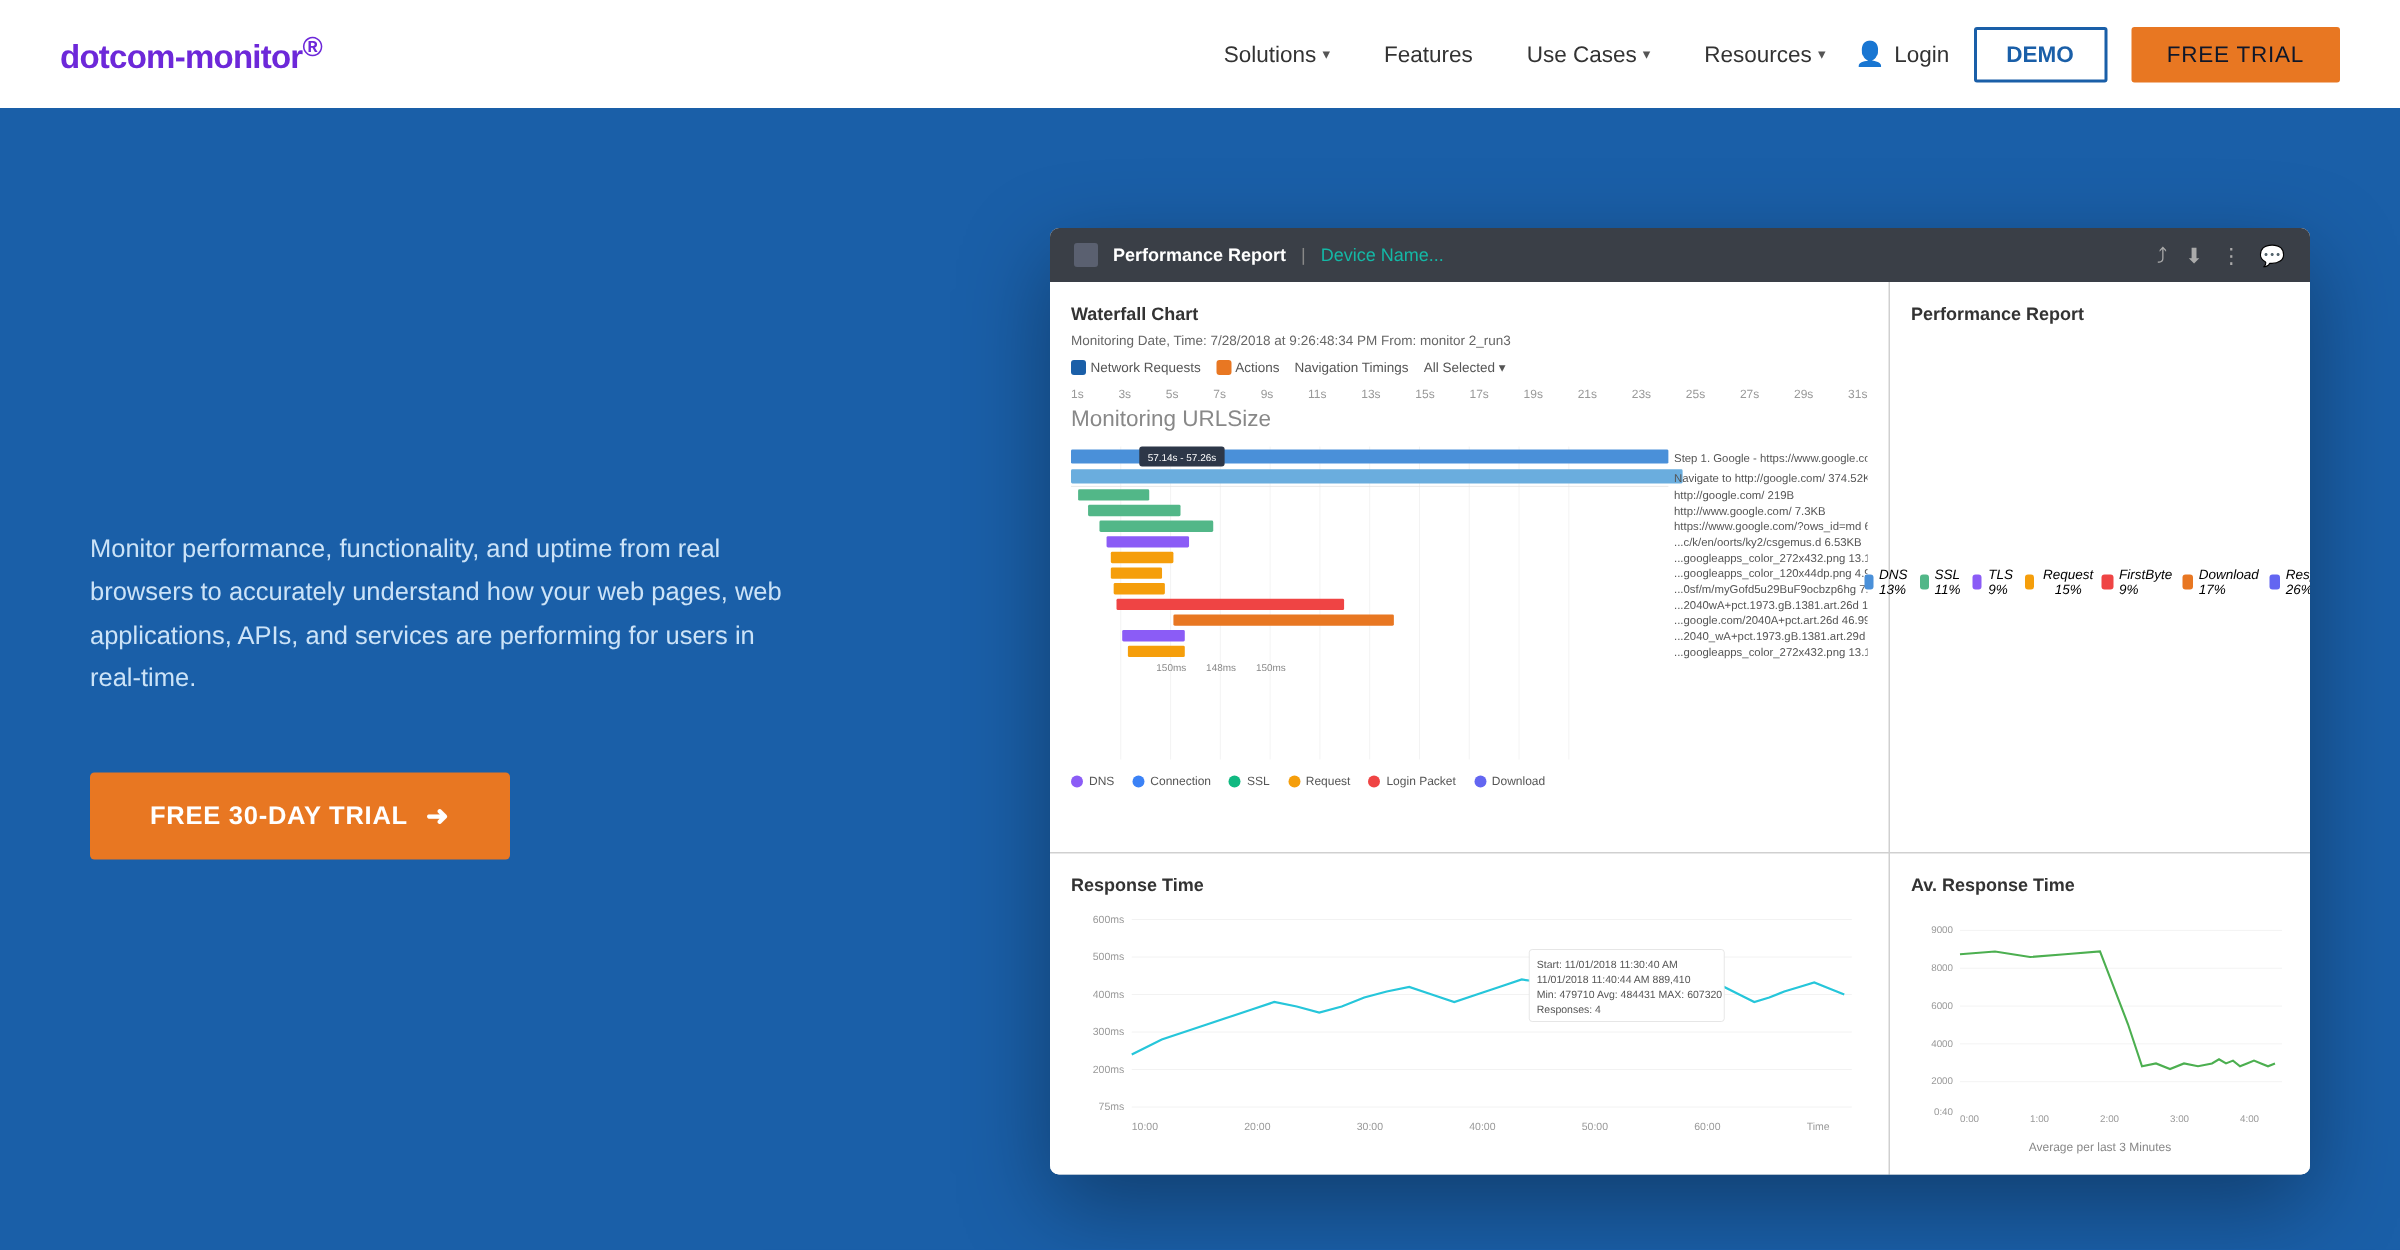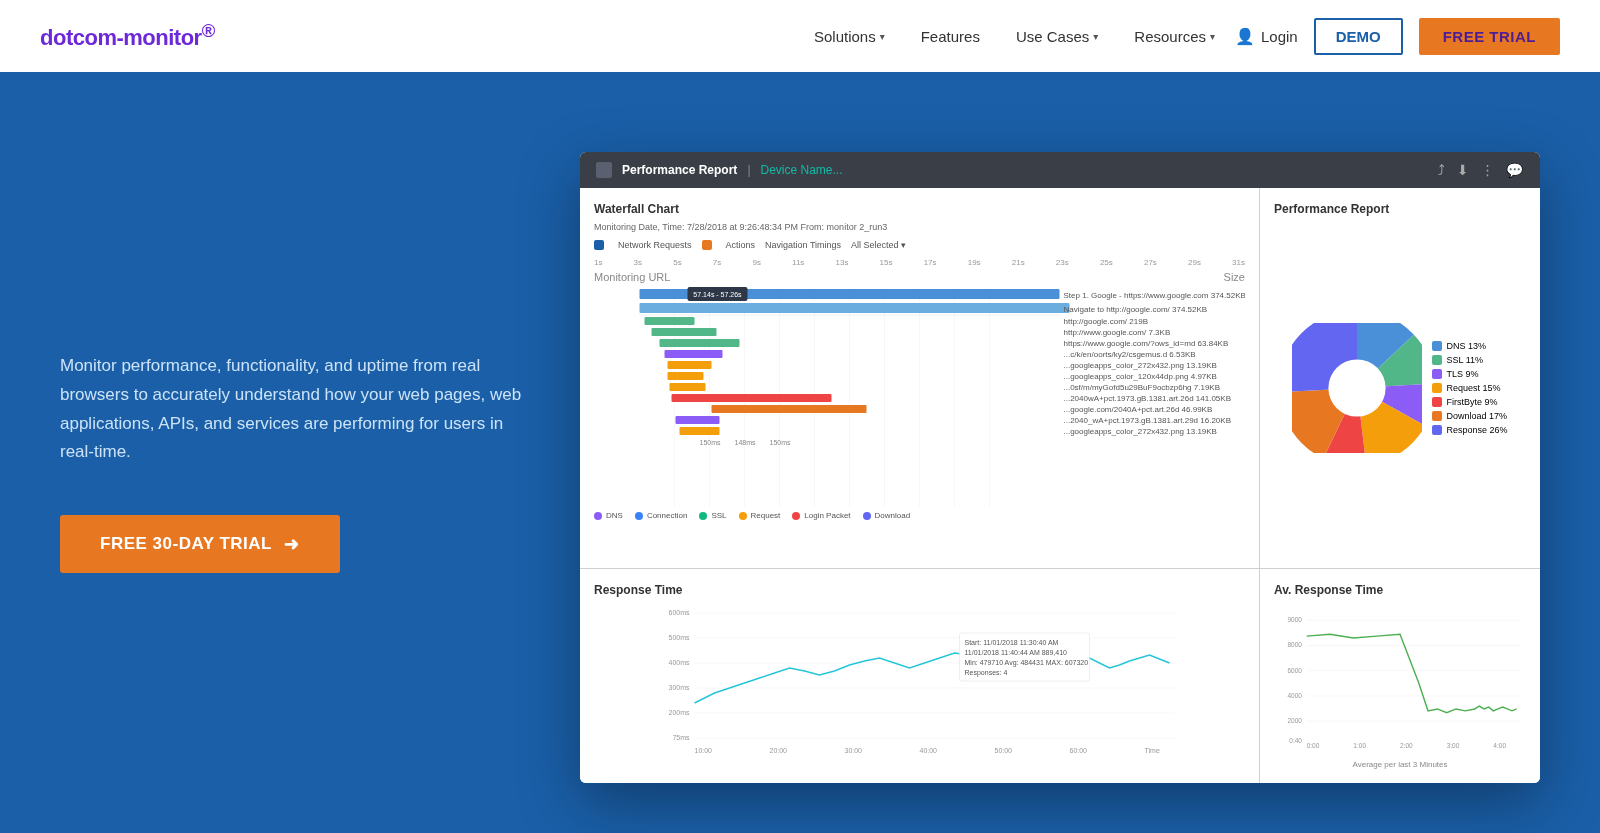--- a/index.html
+++ b/index.html
@@ -59,24 +59,24 @@
       color: #1a5fa8;
       background: #fff;
       padding: 8px 20px;
       font-size: 15px;
       font-weight: 600;
       cursor: pointer;
       border-radius: 2px;
     }
     .nav-free-trial {
       background: #e87722;
-      color: #4c1d95;
+      color: #0f172a;
       padding: 10px 24px;
       font-size: 15px;
-      font-weight: 700;
+      font-weight: 400;
       cursor: pointer;
       border: none;
       border-radius: 2px;
       letter-spacing: 0.5px;
     }
 
     
     .hero {
       background: #1a5fa8;
       display: flex;
@@ -127,21 +127,21 @@
     .hero-dashboard {
       flex: 1;
       display: flex;
       justify-content: flex-end;
       align-items: flex-start;
       padding-top: 10px;
     }
     .dashboard-window {
       background: #fff;
       border-radius: 6px;
-      width: 960px;
+      width: 840px;
       box-shadow: 0 20px 60px rgba(0,0,0,0.35);
       overflow: hidden;
     }
     .dashboard-titlebar {
       background: #3a3f47;
       height: 36px;
       display: flex;
       align-items: center;
       padding: 0 16px;
       gap: 10px;
@@ -207,21 +207,21 @@
       display: flex;
       align-items: center;
       gap: 10px;
       margin-bottom: 8px;
       font-size: 9px;
       color: #555;
     }
     .wf-filter-item {
       display: flex;
       align-items: flex-start;
-      gap: 14px;
+      gap: 3px;
     }
     .checkbox-blue { width: 10px; height: 10px; background: #1a5fa8; border-radius: 2px; }
     .checkbox-orange { width: 10px; height: 10px; background: #e87722; border-radius: 2px; }
     .wf-time-axis {
       display: flex;
       justify-content: space-between;
       font-size: 8px;
       color: #999;
       margin-bottom: 4px;
     }
@@ -255,23 +255,23 @@
     }
     .pie-chart-area {
       flex: 1;
       display: flex;
       justify-content: center;
       align-items: center;
       position: relative;
     }
     .pie-legend {
       display: flex;
-      flex-direction: column;
       gap: 4px;
       font-size: 9px;
+      font-style: italic;
     }
     .pie-legend-item {
       display: flex;
       align-items: center;
       gap: 4px;
     }
 
     
     .response-time-panel {
       background: #fff;
@@ -380,21 +380,21 @@
             <span>17s</span>
               <span>19s</span>
             <span>21s</span>
               <span>23s</span>
             <span>25s</span>
               <span>27s</span>
             <span>29s</span>
               <span>31s</span>
           </div>
 
-          <div style="display:flex;justify-content:space-between;font-size:11px;color:#888;margin-bottom:4px;">
+          <div style="display:flex;justify-content:flex-start;font-size:15px;color:#888;margin-bottom:4px;">
             <span>Monitoring URL</span>
             <span>Size</span>
           </div>
 
           <svg width="100%" height="220" viewBox="0 0 560 220">
 
             <line x1="35" y1="0" x2="35" y2="220" stroke="#eee" stroke-width="0.5"></line>
             <line x1="70" y1="0" x2="70" y2="220" stroke="#eee" stroke-width="0.5"></line>
             <line x1="105" y1="0" x2="105" y2="220" stroke="#eee" stroke-width="0.5"></line>
             <line x1="140" y1="0" x2="140" y2="220" stroke="#eee" stroke-width="0.5"></line>

